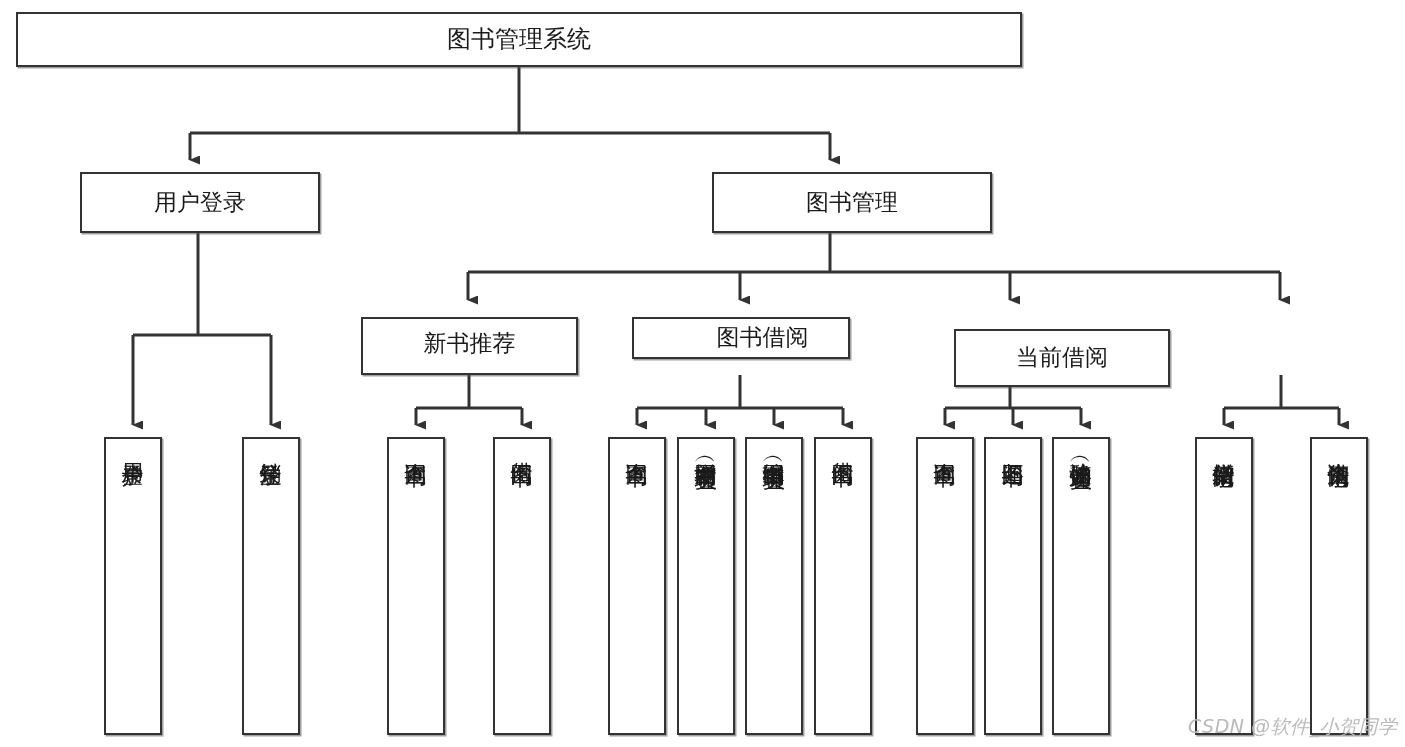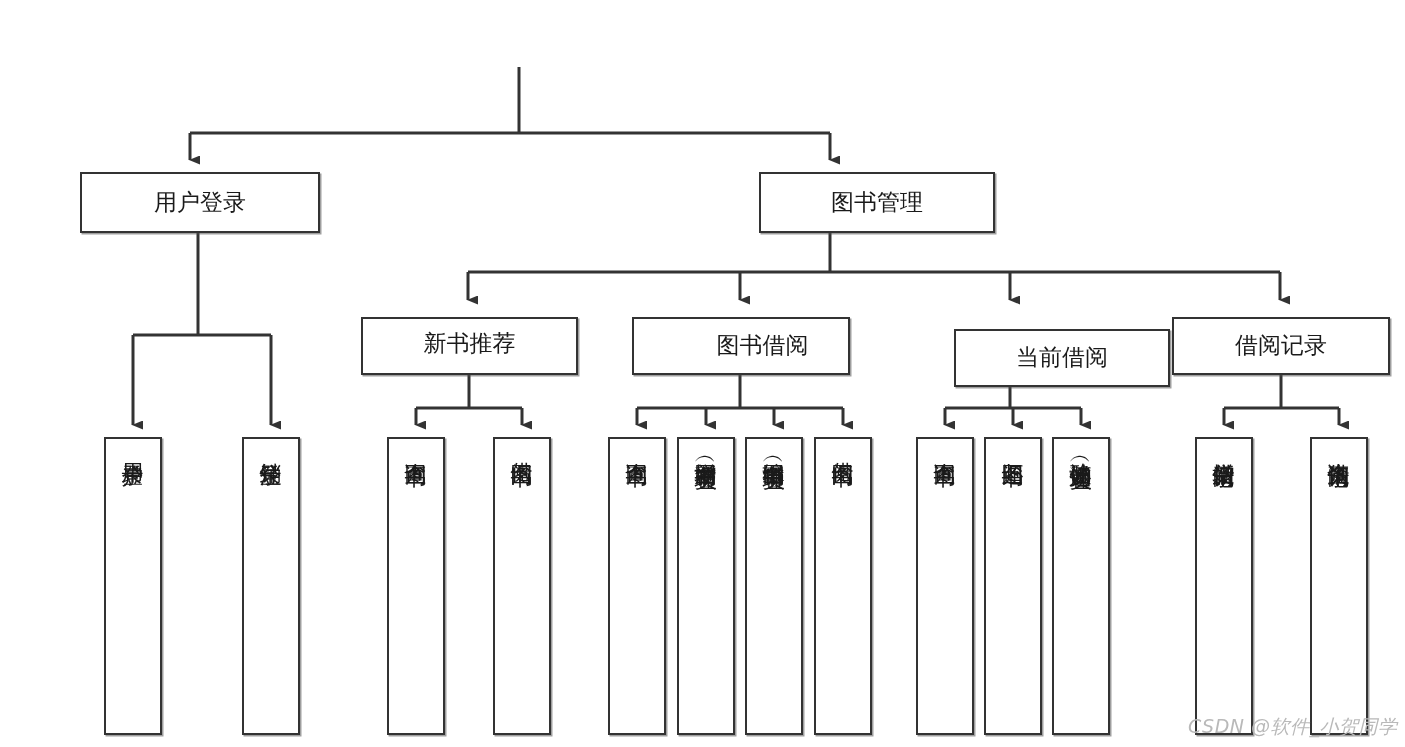--- a/index.html
+++ b/index.html
@@ -129,44 +129,44 @@
       <path d="M1013,408 L1013,425" marker-end="url(#arrowhead)"></path>
       <path d="M1081,408 L1081,425" marker-end="url(#arrowhead)"></path>
 
       <path d="M1281,375 L1281,408"></path>
       <path d="M1224,408 L1339,408"></path>
       <path d="M1224,408 L1224,425" marker-end="url(#arrowhead)"></path>
       <path d="M1339,408 L1339,425" marker-end="url(#arrowhead)"></path>
     </g>
   </svg>
 
+  <div class="node root horizontal" style="left:16px; top:12px; width:1006px; height:55px;">
+    <span class="node-label">图书管理系统</span>
+  </div>
 
   <div class="node horizontal" style="left:80px; top:172px; width:240px; height:61px;">
     <span class="node-label">用户登录</span>
   </div>
 
-  <div class="node horizontal" style="left:712px; top:172px; width:236px; height:61px;margin-left:47px;">
+  <div class="node horizontal" style="left:712px; top:172px; width:280px; height:61px;">
     <span class="node-label">图书管理</span>
   </div>
 
   <div class="node horizontal" style="left:361px; top:317px; width:217px; height:58px;font-family:Liberation Mono, monospace;">
     <span class="node-label">新书推荐</span>
   </div>
 
-  <div class="node horizontal" style="left:632px; top:317px; width:218px; height:58px;padding-left:43px;">
+  <div class="node horizontal" style="left:632px; top:317px; width:218px; height:42px;padding-left:43px;">
     <span class="node-label">图书借阅</span>
   </div>
 
   <div class="node horizontal" style="left:954px; top:317px; width:216px; height:58px;margin-top:12px;">
     <span class="node-label">当前借阅</span>
   </div>
 
-  <div class="node horizontal" style="left:1172px; top:317px; width:218px; height:58px;">
-    <span class="node-label">借阅记录</span>
-  </div>
 
   <div class="node vertical" style="left:104px; top:437px; width:58px; height:298px;">
     <span class="node-label">用户登录</span>
   </div>
 
   <div class="node vertical" style="left:242px; top:437px; width:58px; height:298px;">
     <span class="node-label">注销登录</span>
   </div>
 
   <div class="node vertical" style="left:387px; top:437px; width:58px; height:298px;">

